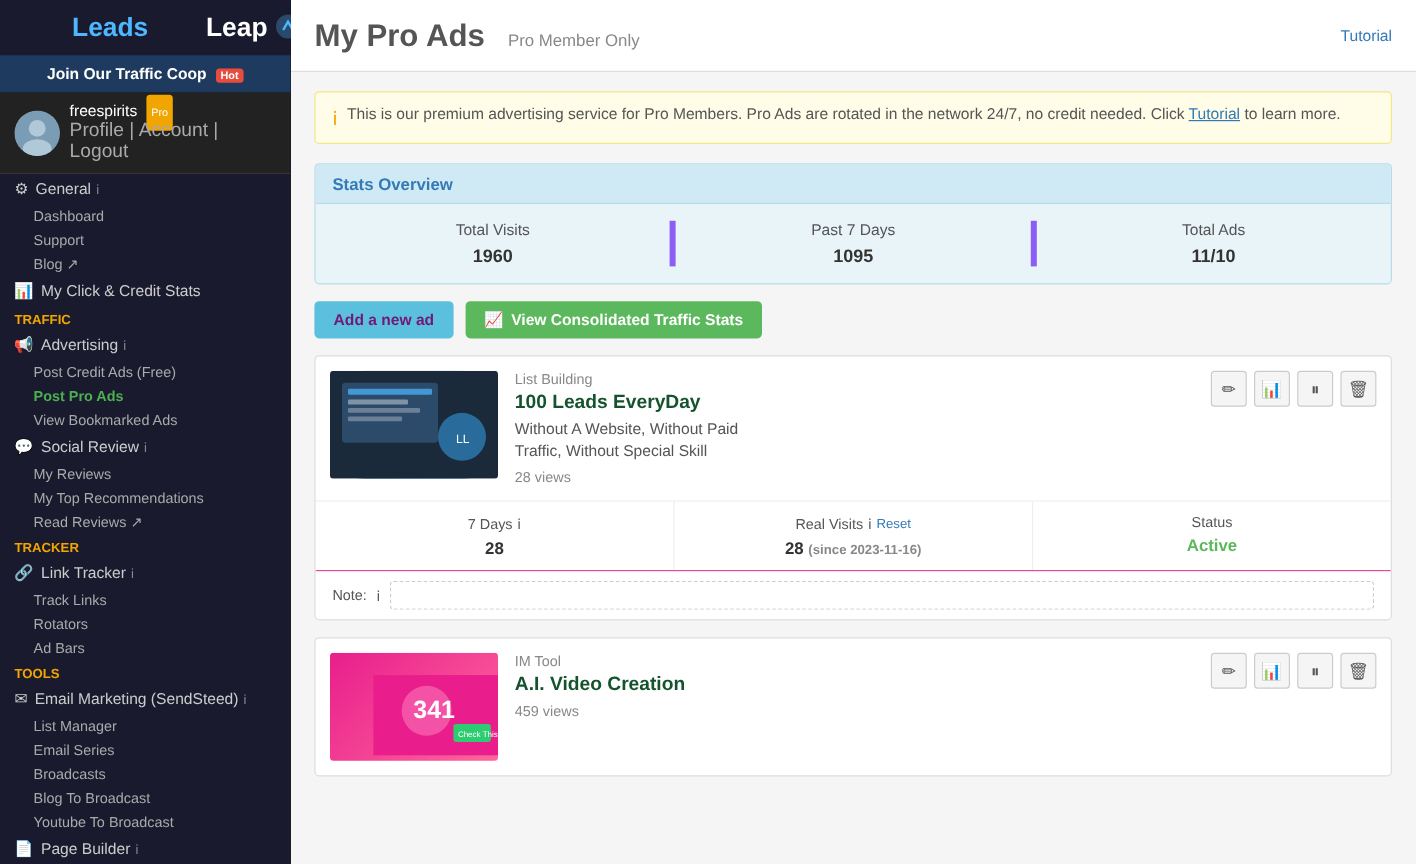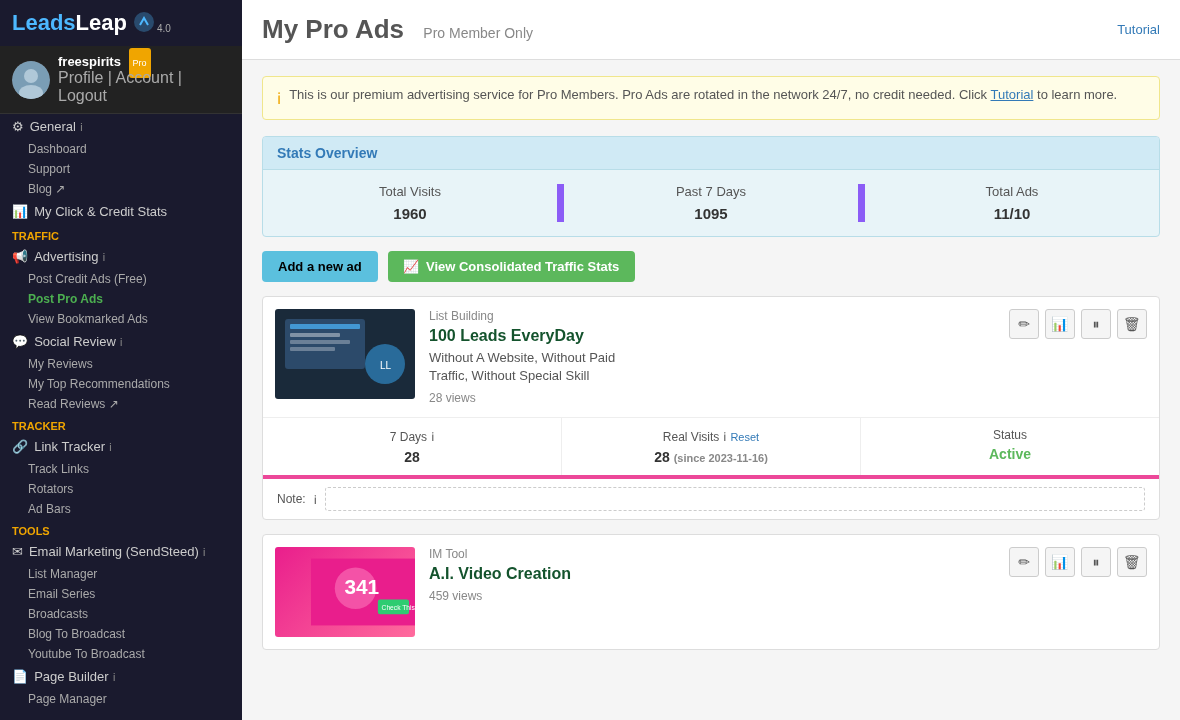--- a/index.html
+++ b/index.html
@@ -20,21 +20,21 @@
       background: #1a1a2e;
       padding: 10px 12px;
       display: flex;
       align-items: center;
     }
     #sidebar-logo .logo-text {
       font-size: 22px;
       font-weight: bold;
       color: #fff;
     }
-    #sidebar-logo .logo-text span { color: #ff6600; }
+    #sidebar-logo .logo-text span { color: #ff6600; margin-left: 48px; }
     #sidebar-logo .logo-version { font-size: 10px; color: #aaa; margin-left: 2px; margin-top: 10px; }
 
     .coop-banner {
       background: #1e3a5f;
       padding: 8px 12px;
       text-align: center;
     }
     .coop-banner a {
       color: #fff;
       font-size: 13px;
@@ -165,34 +165,34 @@
       color: #337ab7;
       border-bottom: 1px solid #b8dde8;
     }
     .stats-overview-body {
       display: flex;
       padding: 14px 0;
     }
     .stat-item {
       flex: 1;
       text-align: center;
-      border-right: 7px solid #8b5cf6;
+      border-right: 5px solid #8b5cf6;
     }
     .stat-item:last-child { border-right: none; }
     .stat-label { font-size: 13px; color: #555; margin-bottom: 6px; }
     .stat-value { font-size: 15px; font-weight: bold; color: #333; }
 
     .action-buttons {
       margin: 14px 20px 0 20px;
       display: flex;
       gap: 10px;
     }
     .btn-add {
       background: #5bc0de;
-      color: #000000;
+      color: #701a75;
       border: none;
       padding: 8px 16px;
       border-radius: 4px;
       font-size: 13px;
       cursor: pointer;
       font-weight: bold;
     }
     .btn-stats {
       background: #5cb85c;
       color: #fff;
@@ -261,21 +261,21 @@
       text-align: center;
     }
     .ad-stat-cell:last-child { border-right: none; }
     .ad-stat-label { font-size: 12px; color: #555; margin-bottom: 4px; display: flex; align-items: center; justify-content: center; gap: 4px; }
     .ad-stat-value { font-size: 14px; font-weight: bold; color: #333; }
     .ad-stat-value.active-status { color: #5cb85c; }
     .ad-stat-note { font-size: 11px; color: #888; }
     .reset-link { color: #337ab7; font-size: 11px; cursor: pointer; text-decoration: none; }
 
     .ad-note-row {
-      border-top: 4px solid #ec4899;
+      border-top: 1px solid #ec4899;
       padding: 8px 14px;
       display: flex;
       align-items: center;
       gap: 8px;
       font-size: 12px;
       color: #555;
     }
     .note-input {
       flex: 1;
       border: 1px dashed #ccc;
@@ -293,21 +293,21 @@
       display: flex;
       align-items: center;
       justify-content: center;
       color: #fff;
       font-size: 10px;
       text-align: center;
       border-radius: 29px;
     }
     .thumb-im-tool {
       width: 140px;
-      height: 90px;
+      height: 103px;
       background: linear-gradient(135deg, #e91e8c 0%, #ff6b9d 100%);
       display: flex;
       align-items: center;
       justify-content: center;
       color: #fff;
       font-size: 10px;
       text-align: center;
       position: relative;
       padding-left: 36px;
     }
@@ -333,32 +333,38 @@
     </span>
     <span style="display:inline-block;margin-left:6px;">
       <svg width="22" height="22" viewBox="0 0 22 22">
           <circle cx="11" cy="11" r="10" fill="#4db8ff" opacity="0.3"></circle>
           <path d="M7 14 L11 7 L15 14" stroke="#4db8ff" stroke-width="2" fill="none"></path>
         </svg>
     </span>
     <span class="logo-version">4.0</span>
   </div>
 
+  <div class="coop-banner">
+    <a href="#">
+      <span>Join Our Traffic Coop</span>
+      <span class="hot-badge">Hot</span>
+    </a>
+  </div>
 
   <div class="user-section">
     <div class="user-avatar">
       <svg viewBox="0 0 38 38" xmlns="http://www.w3.org/2000/svg">
         <circle cx="19" cy="19" r="19" fill="#7a9db5"></circle>
         <circle cx="19" cy="15" r="7" fill="#b0c8d8"></circle>
         <ellipse cx="19" cy="32" rx="12" ry="8" fill="#b0c8d8"></ellipse>
       </svg>
     </div>
     <div class="user-info">
       <div>
-        <span style="color:#fff;font-size:13px;font-weight:bold;">freespirits</span>
+        <span style="color:#fff;font-size:13px;font-weight:normal;">freespirits</span>
         <span class="pro-badge">Pro</span>
       </div>
       <div class="user-links">
         <a href="#">Profile</a> |
         <a href="#">Account</a> |
         <a href="#">Logout</a>
       </div>
     </div>
   </div>
 

